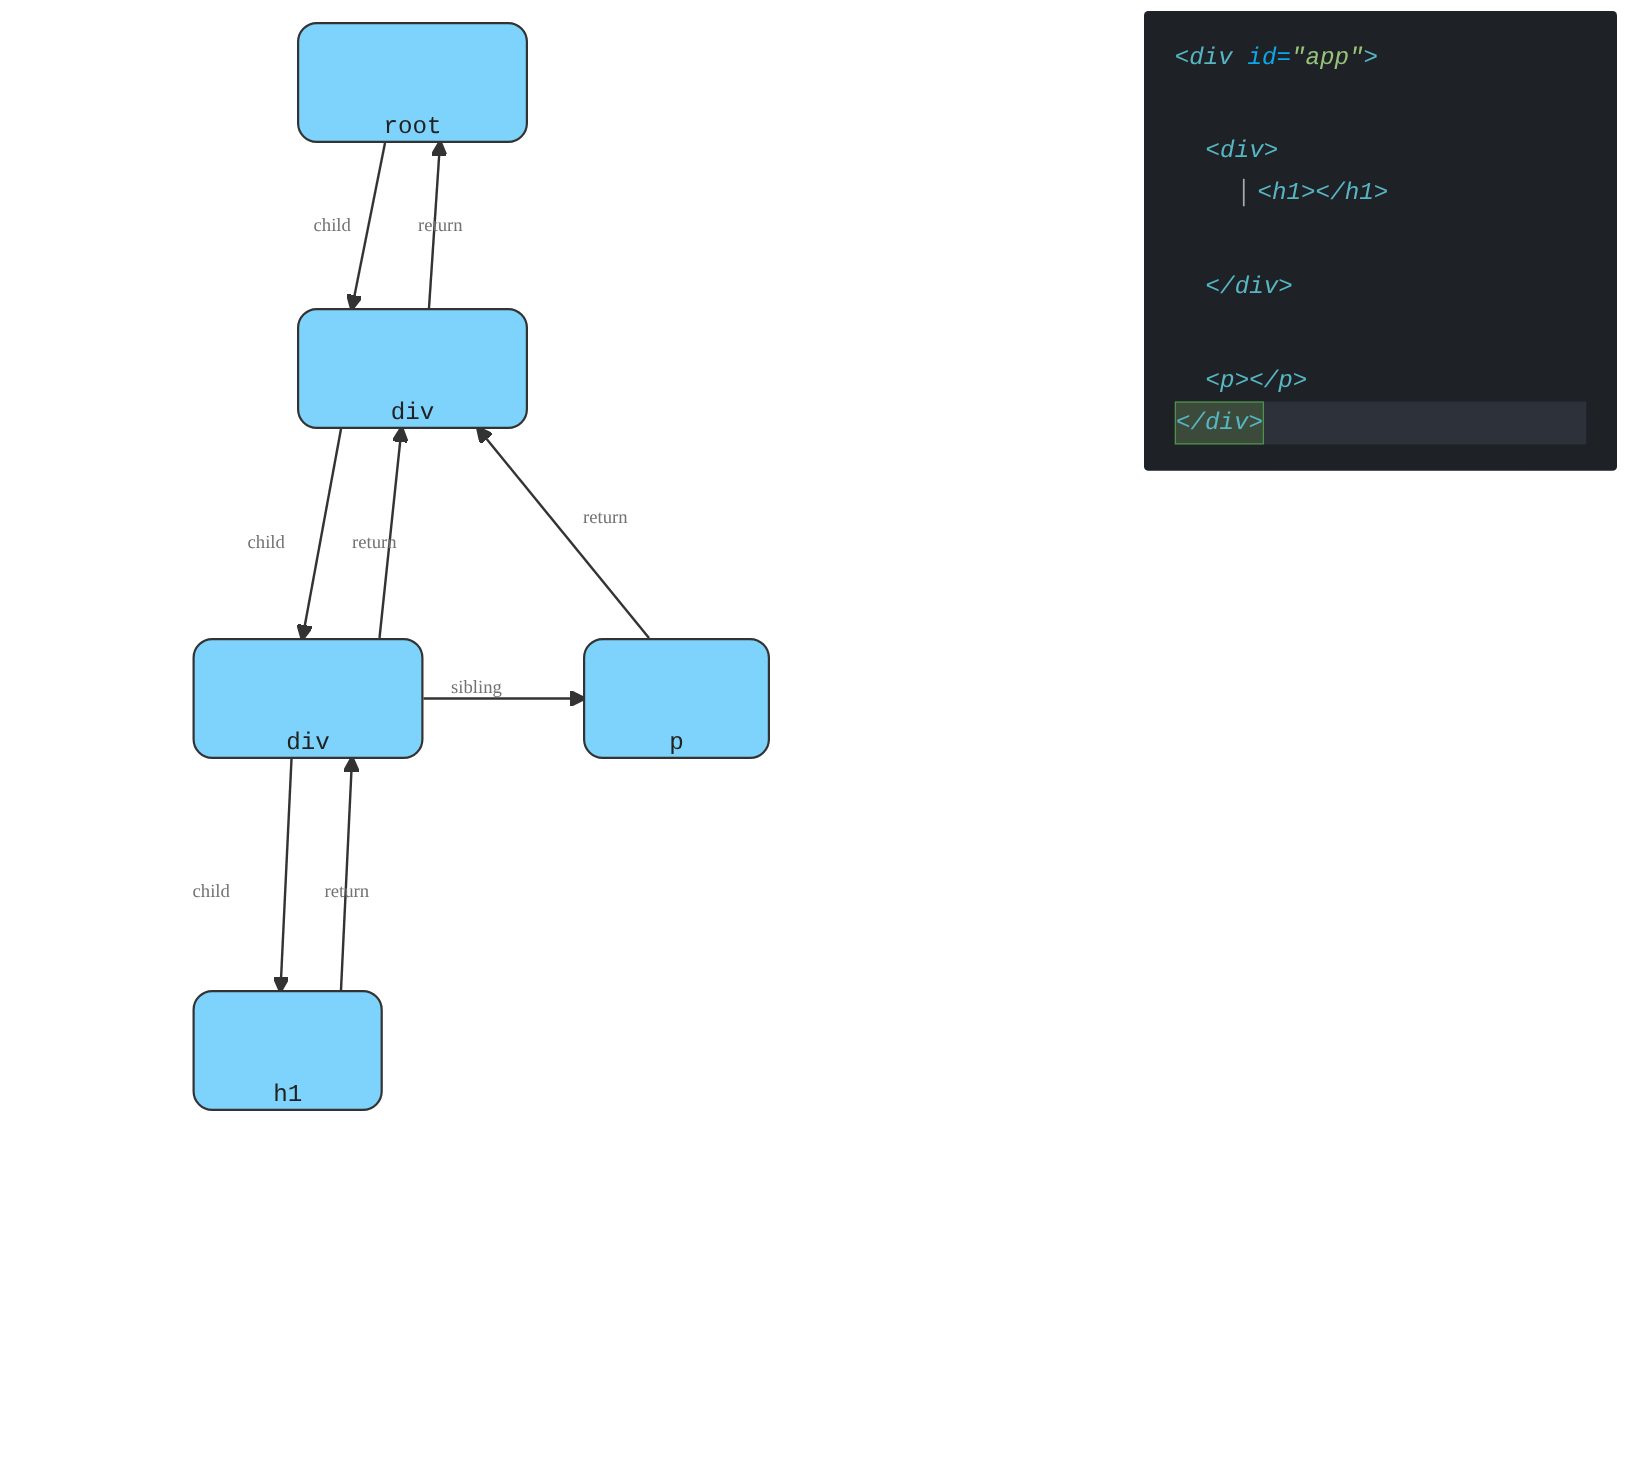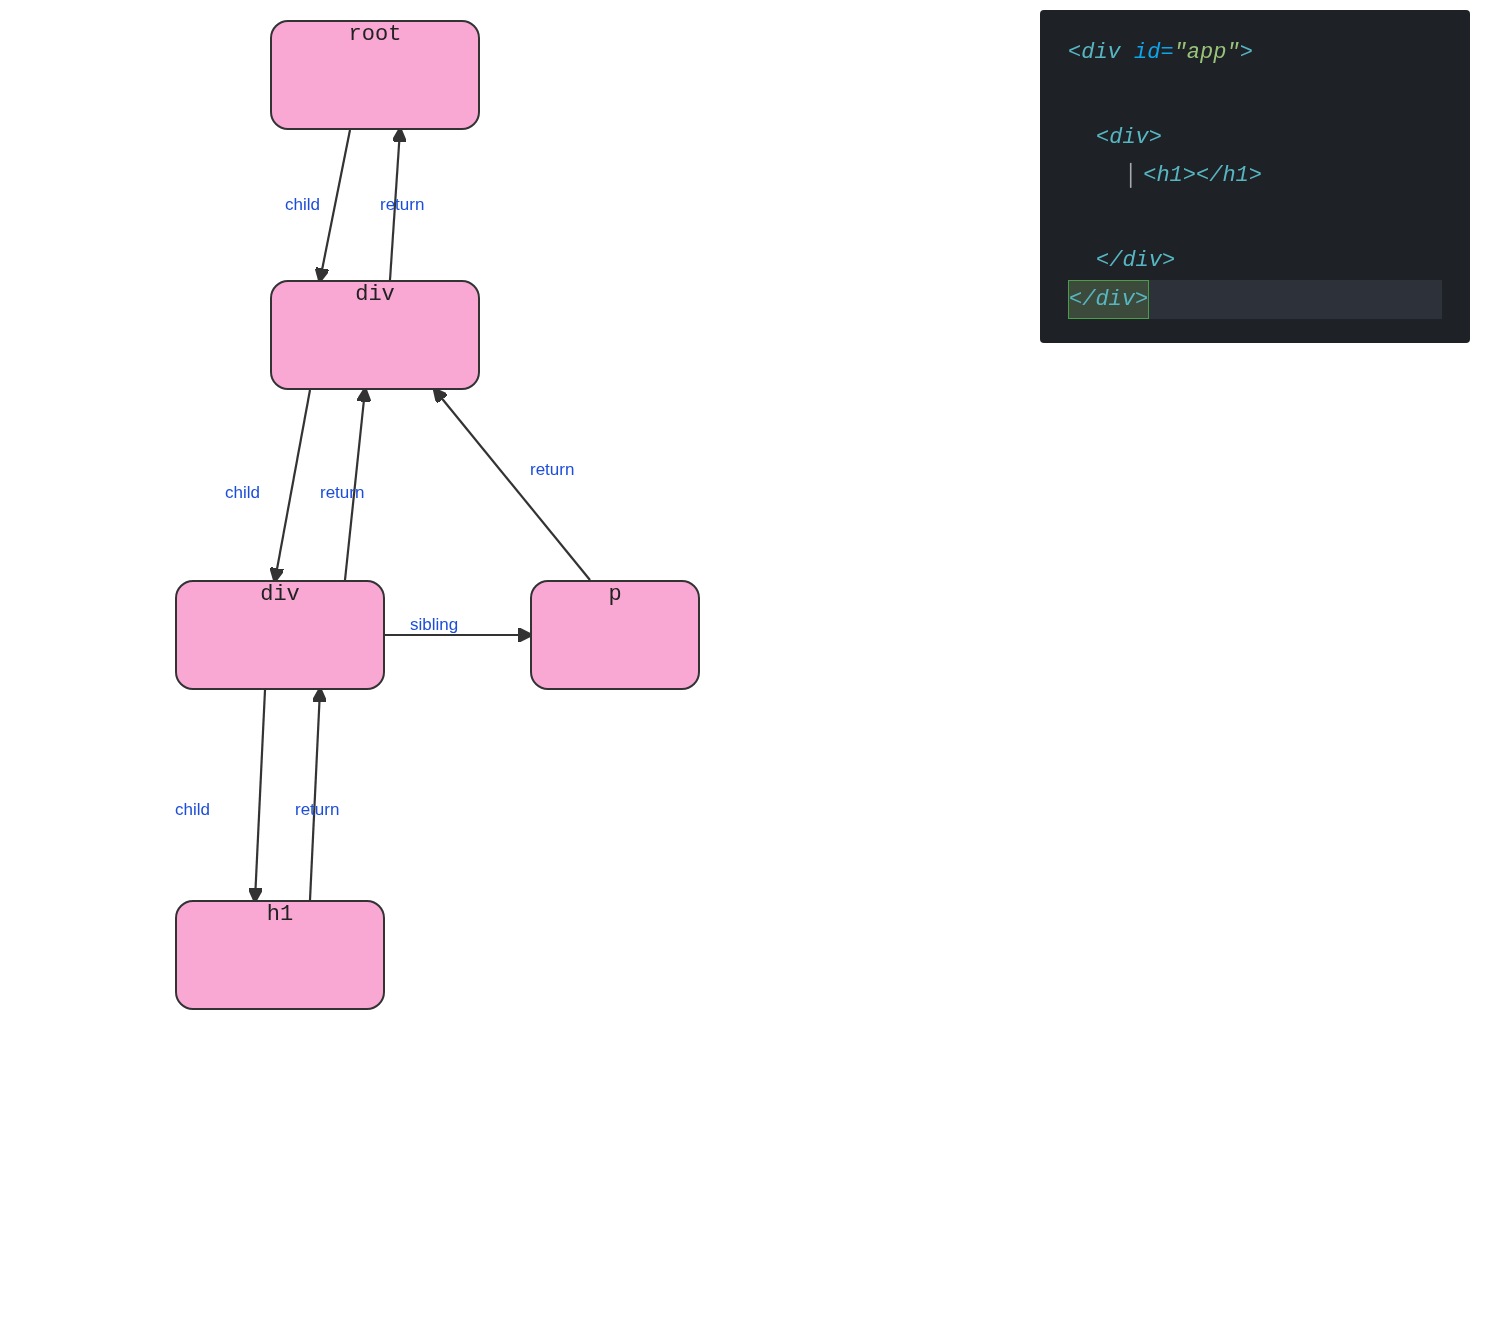--- a/index.html
+++ b/index.html
@@ -58,23 +58,23 @@
       left: 0;
       width: 1100px;
       height: 1331px;
     }
 
     
     .node {
       position: absolute;
       border: 2px solid #333;
       border-radius: 18px;
-      background: #f9a8d4;
+      background: #7dd3fc;
       display: flex;
-      align-items: flex-start;
+      align-items: flex-end;
       justify-content: center;
       font-family: 'Courier New', monospace;
       font-size: 22px;
       color: #222;
     }
 
     .node-root {
       width: 210px;
       height: 110px;
       left: 270px;
@@ -96,32 +96,32 @@
     }
 
     .node-p {
       width: 170px;
       height: 110px;
       left: 530px;
       top: 580px;
     }
 
     .node-h1 {
-      width: 210px;
+      width: 173px;
       height: 110px;
       left: 175px;
       top: 900px;
     }
 
     
     .arrow-label {
       position: absolute;
-      font-family: Liberation Sans, sans-serif;
+      font-family: Liberation Serif, serif;
       font-size: 17px;
-      color: #1d4ed8;
+      color: #737373;
     }
 
     svg.arrows {
       position: absolute;
       top: 0;
       left: 0;
       width: 1100px;
       height: 1331px;
       pointer-events: none;
     }
@@ -145,20 +145,23 @@
     <span class="c-tag">&lt;div </span><span class="c-attr">id=</span><span class="c-string">"app"</span><span class="c-tag">&gt;</span>
   </div>
   <div class="code-line code-indent-1">
     <span class="c-tag">&lt;div&gt;</span>
   </div>
   <div class="code-line code-indent-2">
     <span style="color:#aaa;margin-right:6px;">│</span><span class="c-tag">&lt;h1&gt;&lt;/h1&gt;</span>
   </div>
   <div class="code-line code-indent-1">
     <span class="c-tag">&lt;/div&gt;</span>
+  </div>
+  <div class="code-line code-indent-1">
+    <span class="c-tag">&lt;p&gt;&lt;/p&gt;</span>
   </div>
   <div class="code-line cursor-line">
     <span class="cursor-highlight c-tag">&lt;/div&gt;</span>
   </div>
 </div>
 
 <div class="diagram">
 
   <svg class="arrows">
     <defs>

